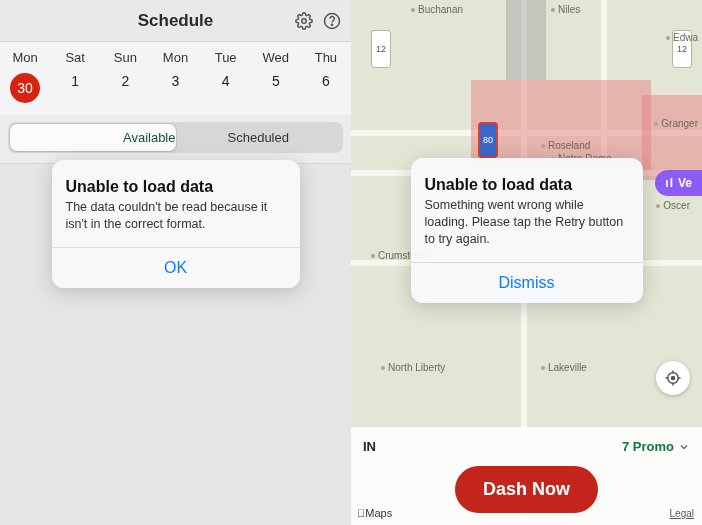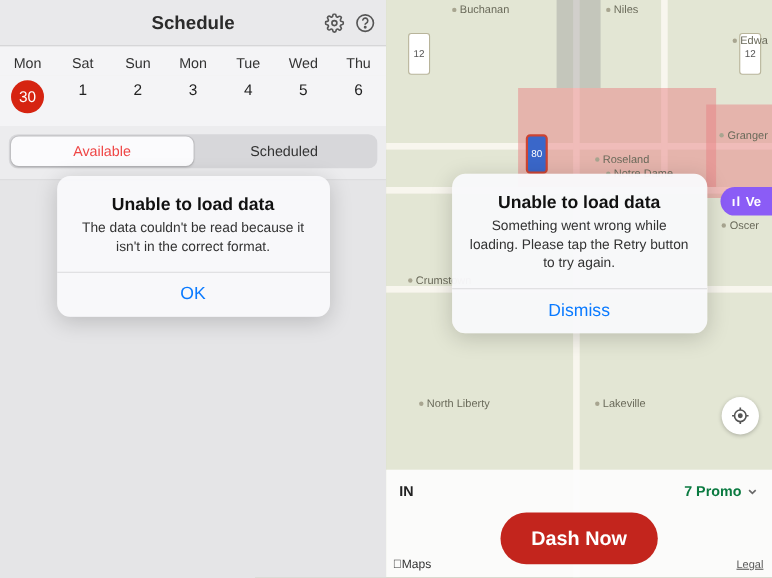--- a/index.html
+++ b/index.html
@@ -15,28 +15,28 @@
   .top-icons .icon { width: 18px; height: 18px; display: flex; align-items: center; justify-content: center; }
 
   .dayrow, .daterow { display: flex; background: #f4f4f6; }
   .daycell { flex: 1; text-align: center; font-size: 13px; padding: 8px 0 4px; color: #333; }
   .datecell { flex: 1; text-align: center; font-size: 14px; padding: 4px 0 12px; color: #222; position: relative; }
   .datecell .badge { display: inline-flex; width: 30px; height: 30px; border-radius: 50%; background: #d62411; color: #fff; align-items: center; justify-content: center; font-size: 14px; }
 
   .seg-wrap { padding: 7px 8px 10px; background: #ececee; border-bottom: 1px solid #d7d7d9; }
   .seg { display: flex; background: #d7d7da; border-radius: 8px; padding: 2px; }
   .seg-btn { flex: 1; text-align: center; font-size: 13px; padding: 6px 0; color: #333; border-radius: 7px; cursor: pointer; }
-  .seg-btn.active { background: #fbfbfd; color: #ef4444; box-shadow: 0 0 0 1px rgba(0,0,0,0.08), 0 1px 2px rgba(0,0,0,0.1); }
+  .seg-btn.active { background: #fbfbfd; color: #14532d; box-shadow: 0 0 0 1px rgba(0,0,0,0.08), 0 1px 2px rgba(0,0,0,0.1); text-align: right; }
 
   .left-body { background: #e5e5e7; height: 380px; }
 
   
   .alert-backdrop { position: absolute; inset: 0; display: flex; align-items: center; justify-content: center; }
   .alert { width: 248px; background: rgba(248,248,250,0.97); border-radius: 12px; overflow: hidden; box-shadow: 0 4px 20px rgba(0,0,0,0.18); }
-  .alert-body { padding: 18px 14px 14px; text-align: center; }
+  .alert-body { padding: 18px 14px 14px; }
   .alert-title { font-weight: 600; font-size: 16px; color: #111; margin-bottom: 3px; }
   .alert-msg { font-size: 12.5px; color: #333; line-height: 1.35; }
   .alert-actions { display: flex; border-top: 1px solid rgba(0,0,0,0.12); }
   .alert-actions .btn { flex: 1; text-align: center; padding: 11px 0; font-size: 16px; color: #0a7aff; cursor: pointer; }
   .alert-actions .btn + .btn { border-left: 1px solid rgba(0,0,0,0.12); }
   .left .alert-backdrop { top: 160px; align-items: flex-start; }
 
   
   .map-bg { position: absolute; inset: 0; background:
     linear-gradient(#e3e6d4, #e3e6d4); }

